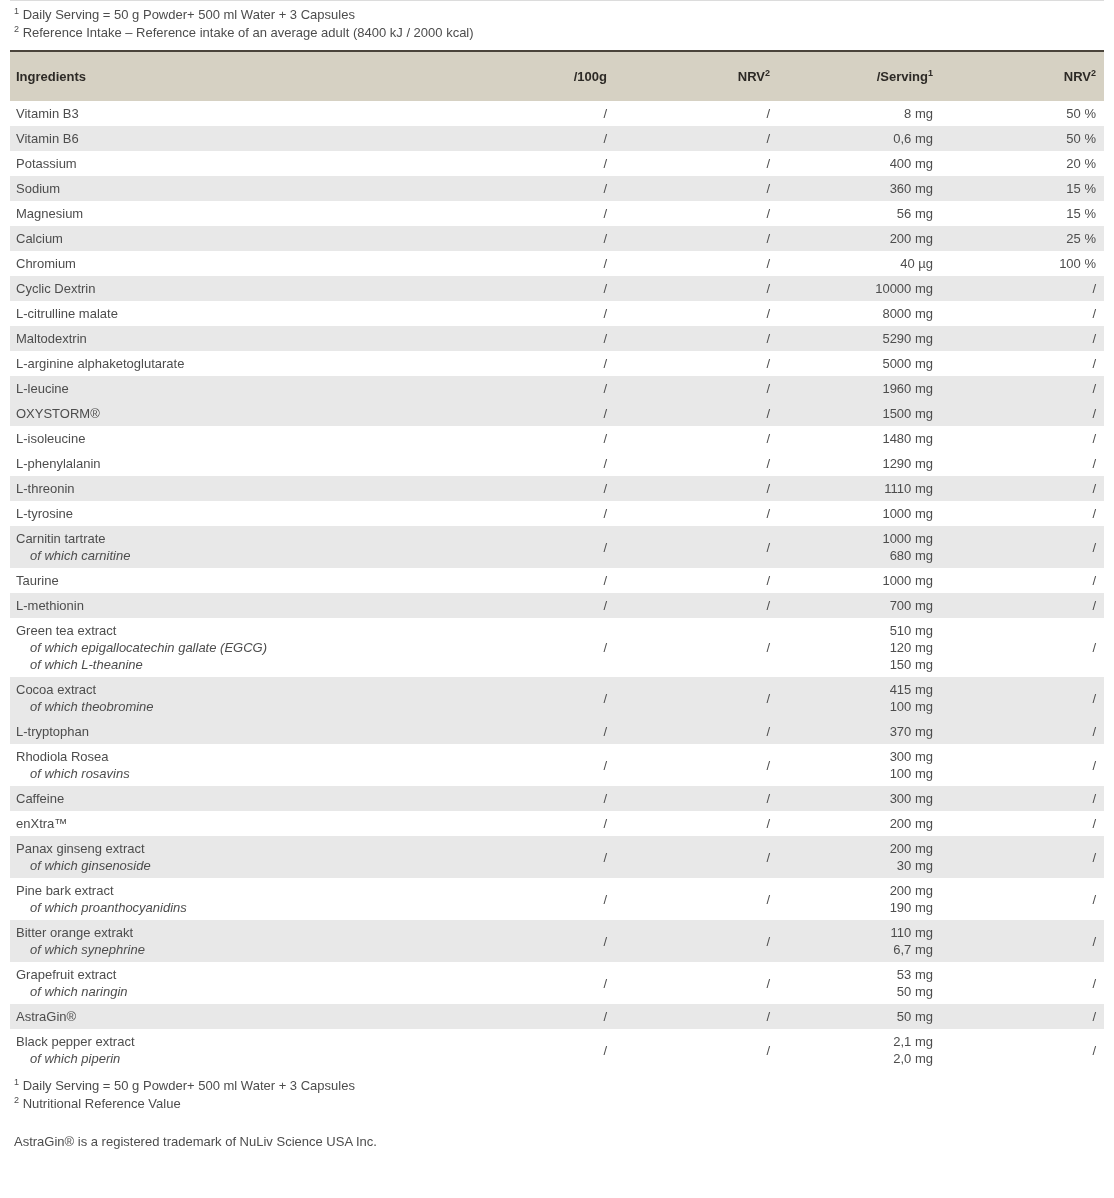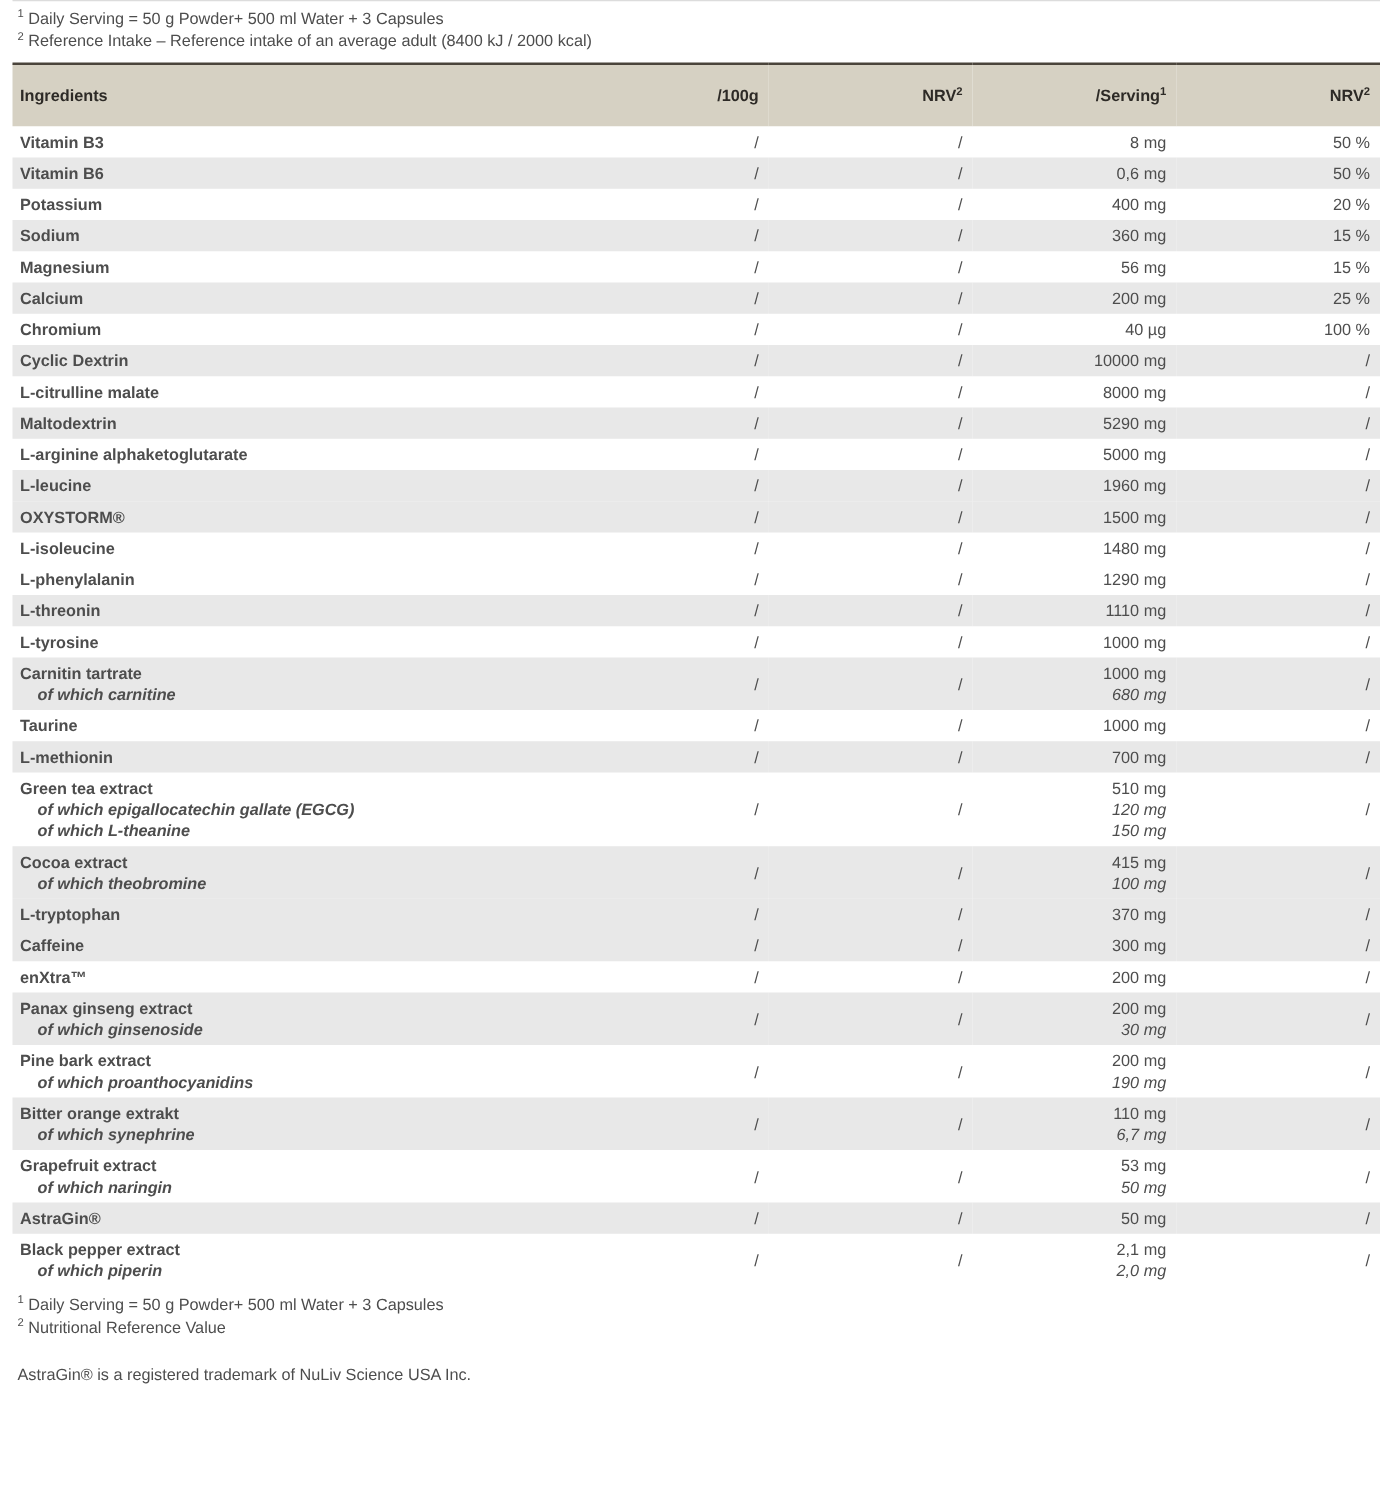--- a/index.html
+++ b/index.html
@@ -38,24 +38,24 @@
     padding: 17px 8px;
     font-size: 13px;
   }
   thead th.ing { text-align: left; padding-left: 6px; }
   tbody td {
     padding: 4px 8px;
     text-align: right;
     vertical-align: middle;
     line-height: 17px;
   }
-  tbody td.ing { text-align: left; padding-left: 6px; font-weight: bold; }
+  tbody td.ing { text-align: left; padding-left: 6px; }
   tbody tr.alt { background: #e8e8e8; }
   .sub { font-style: italic; padding-left: 14px; }
-  .vsub { font-style: italic; }
+  .vsub { }
   .footer-notes { padding: 6px 0 0 14px; }
   .trademarks { padding: 20px 0 14px 14px; }
 </style>
 </head>
 <body>
 
 <div class="top-line"></div>
 
 <div class="notes">
   <div class="note"><sup>1</sup> <span>Daily Serving = 50 g Powder+ 500 ml Water + 3 Capsules</span></div>
@@ -334,20 +334,33 @@
     <td class="ing">
           <div>L-tryptophan</div>
         </td>
     <td>/</td>
     <td>/</td>
     <td>
           <div>370 mg</div>
         </td>
     <td>/</td>
   </tr>
+      <tr>
+    <td class="ing">
+          <div>Rhodiola Rosea</div>
+          <div class="sub">of which rosavins</div>
+        </td>
+    <td>/</td>
+    <td>/</td>
+    <td>
+          <div>300 mg</div>
+          <div class="vsub">100 mg</div>
+        </td>
+    <td>/</td>
+  </tr>
       <tr class="alt">
     <td class="ing">
           <div>Caffeine</div>
         </td>
     <td>/</td>
     <td>/</td>
     <td>
           <div>300 mg</div>
         </td>
     <td>/</td>

